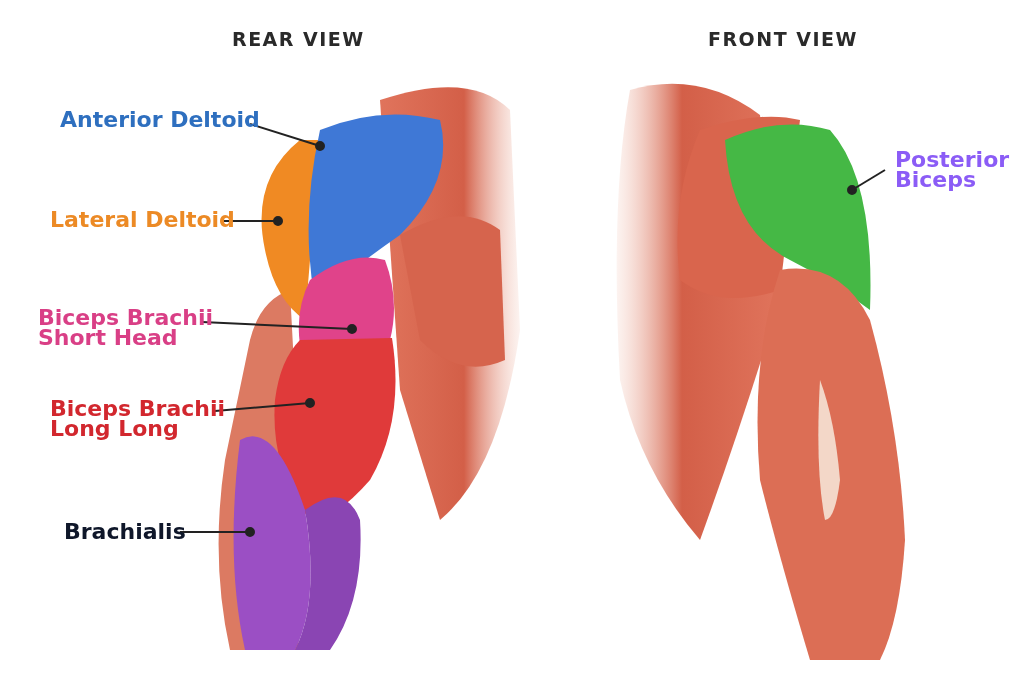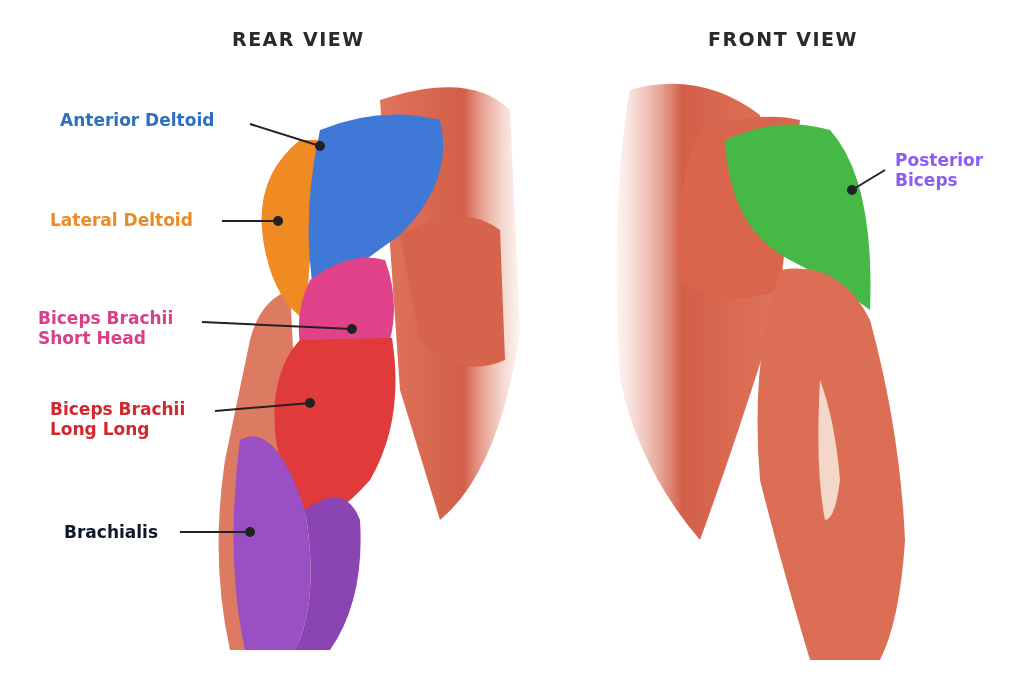--- a/index.html
+++ b/index.html
@@ -1,18 +1,18 @@
 <!DOCTYPE html>
 <html><head>
 <meta charset="utf-8">
 <style>
   html, body { margin: 0; padding: 0; background: #ffffff; }
   body { width: 1024px; height: 683px; position: relative; overflow: hidden; font-family: "DejaVu Sans", sans-serif; }
   .view-title { position: absolute; top: 28px; font-weight: bold; font-size: 19px; letter-spacing: 1.5px; color: #2a2a2a; }
-  .label { position: absolute; font-weight: bold; font-size: 17px; line-height: 20px; }
+  .label { position: absolute; font-weight: bold; font-size: 22px; line-height: 20px; }
   svg.art { position: absolute; left: 0; top: 0; }
 </style>
 </head>
 <body>
 
 <svg class="art" width="1024" height="683" viewBox="0 0 1024 683">
   <defs>
     <linearGradient id="mg" x1="0" y1="0" x2="1" y2="0">
       <stop offset="0" stop-color="#e0745c"></stop>
       <stop offset="0.6" stop-color="#d35f48"></stop>

